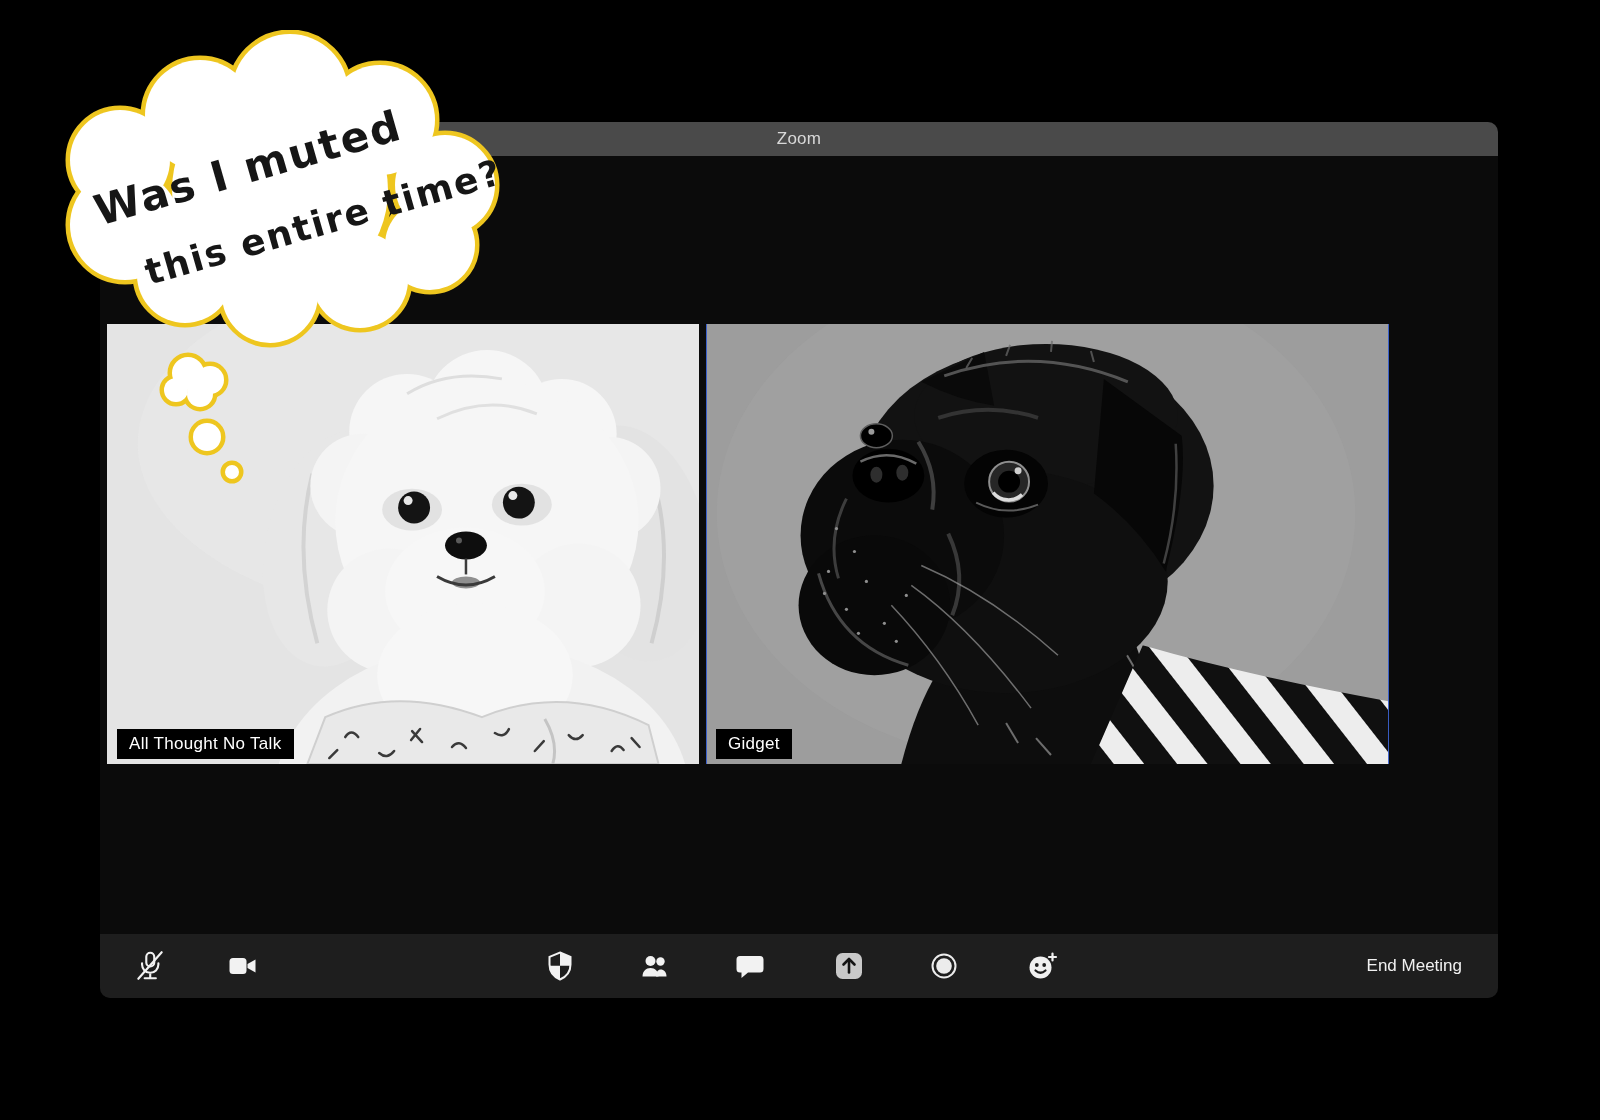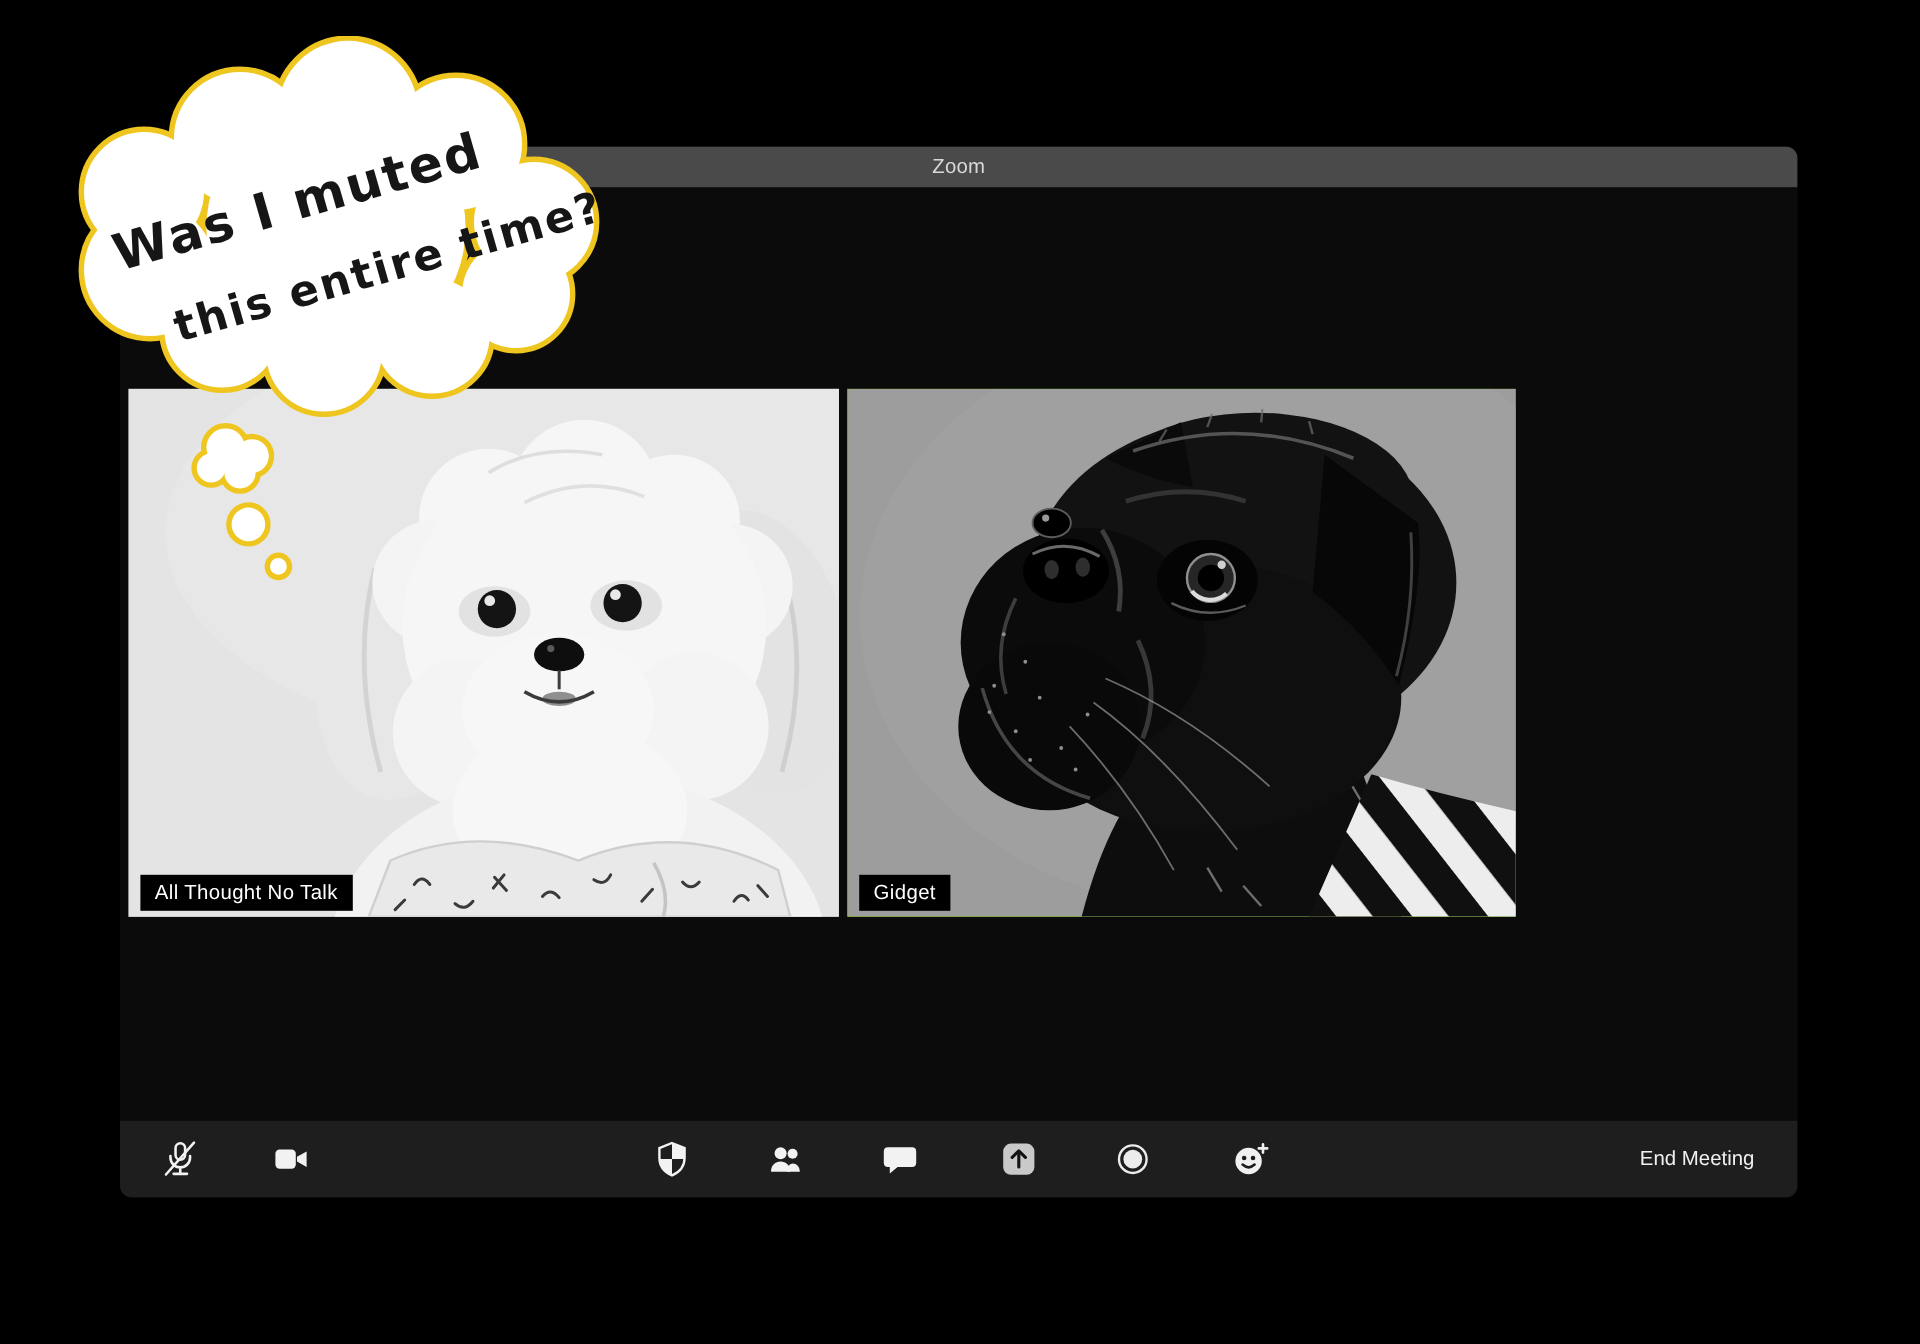--- a/index.html
+++ b/index.html
@@ -13,21 +13,21 @@
   .titlebar{position:absolute;left:0;top:0;right:0;height:34px;background:#4a4a4a;
             display:flex;align-items:center;justify-content:center;}
   .titlebar .title{color:#d8d8d8;font-size:17px;letter-spacing:.2px;text-align:center;}
   .traffic{position:absolute;left:18px;top:9px;width:16px;height:16px;border-radius:50%;
            background:#a2a2a2;}
 
   
   .stage{position:absolute;left:7px;top:202px;height:440px;display:flex;gap:7px;}
   .tile{position:relative;height:440px;overflow:hidden;}
   .tile.left{width:592px;background:#e4e4e4;}
-  .tile.right{width:557px;background:#84cc16;}
+  .tile.right{width:683px;background:#1d4ed8;}
   .tile svg.art{position:absolute;inset:0;display:block;}
   .name-tag{position:absolute;left:10px;bottom:5px;background:#000;color:#fff;
             font-size:17px;padding:5px 12px;letter-spacing:.3px;}
 
   
   .toolbar{position:absolute;left:0;right:0;bottom:0;height:64px;background:#1e1e1e;}
   .tb-btn{position:absolute;top:50%;transform:translate(-50%,-50%);background:none;
           border:none;padding:4px;cursor:pointer;line-height:0;}
   .end-meeting{position:absolute;right:30px;top:50%;transform:translateY(-50%);
                color:#f0f0f0;font-size:17px;cursor:pointer;background:none;border:none;text-align:center;}

